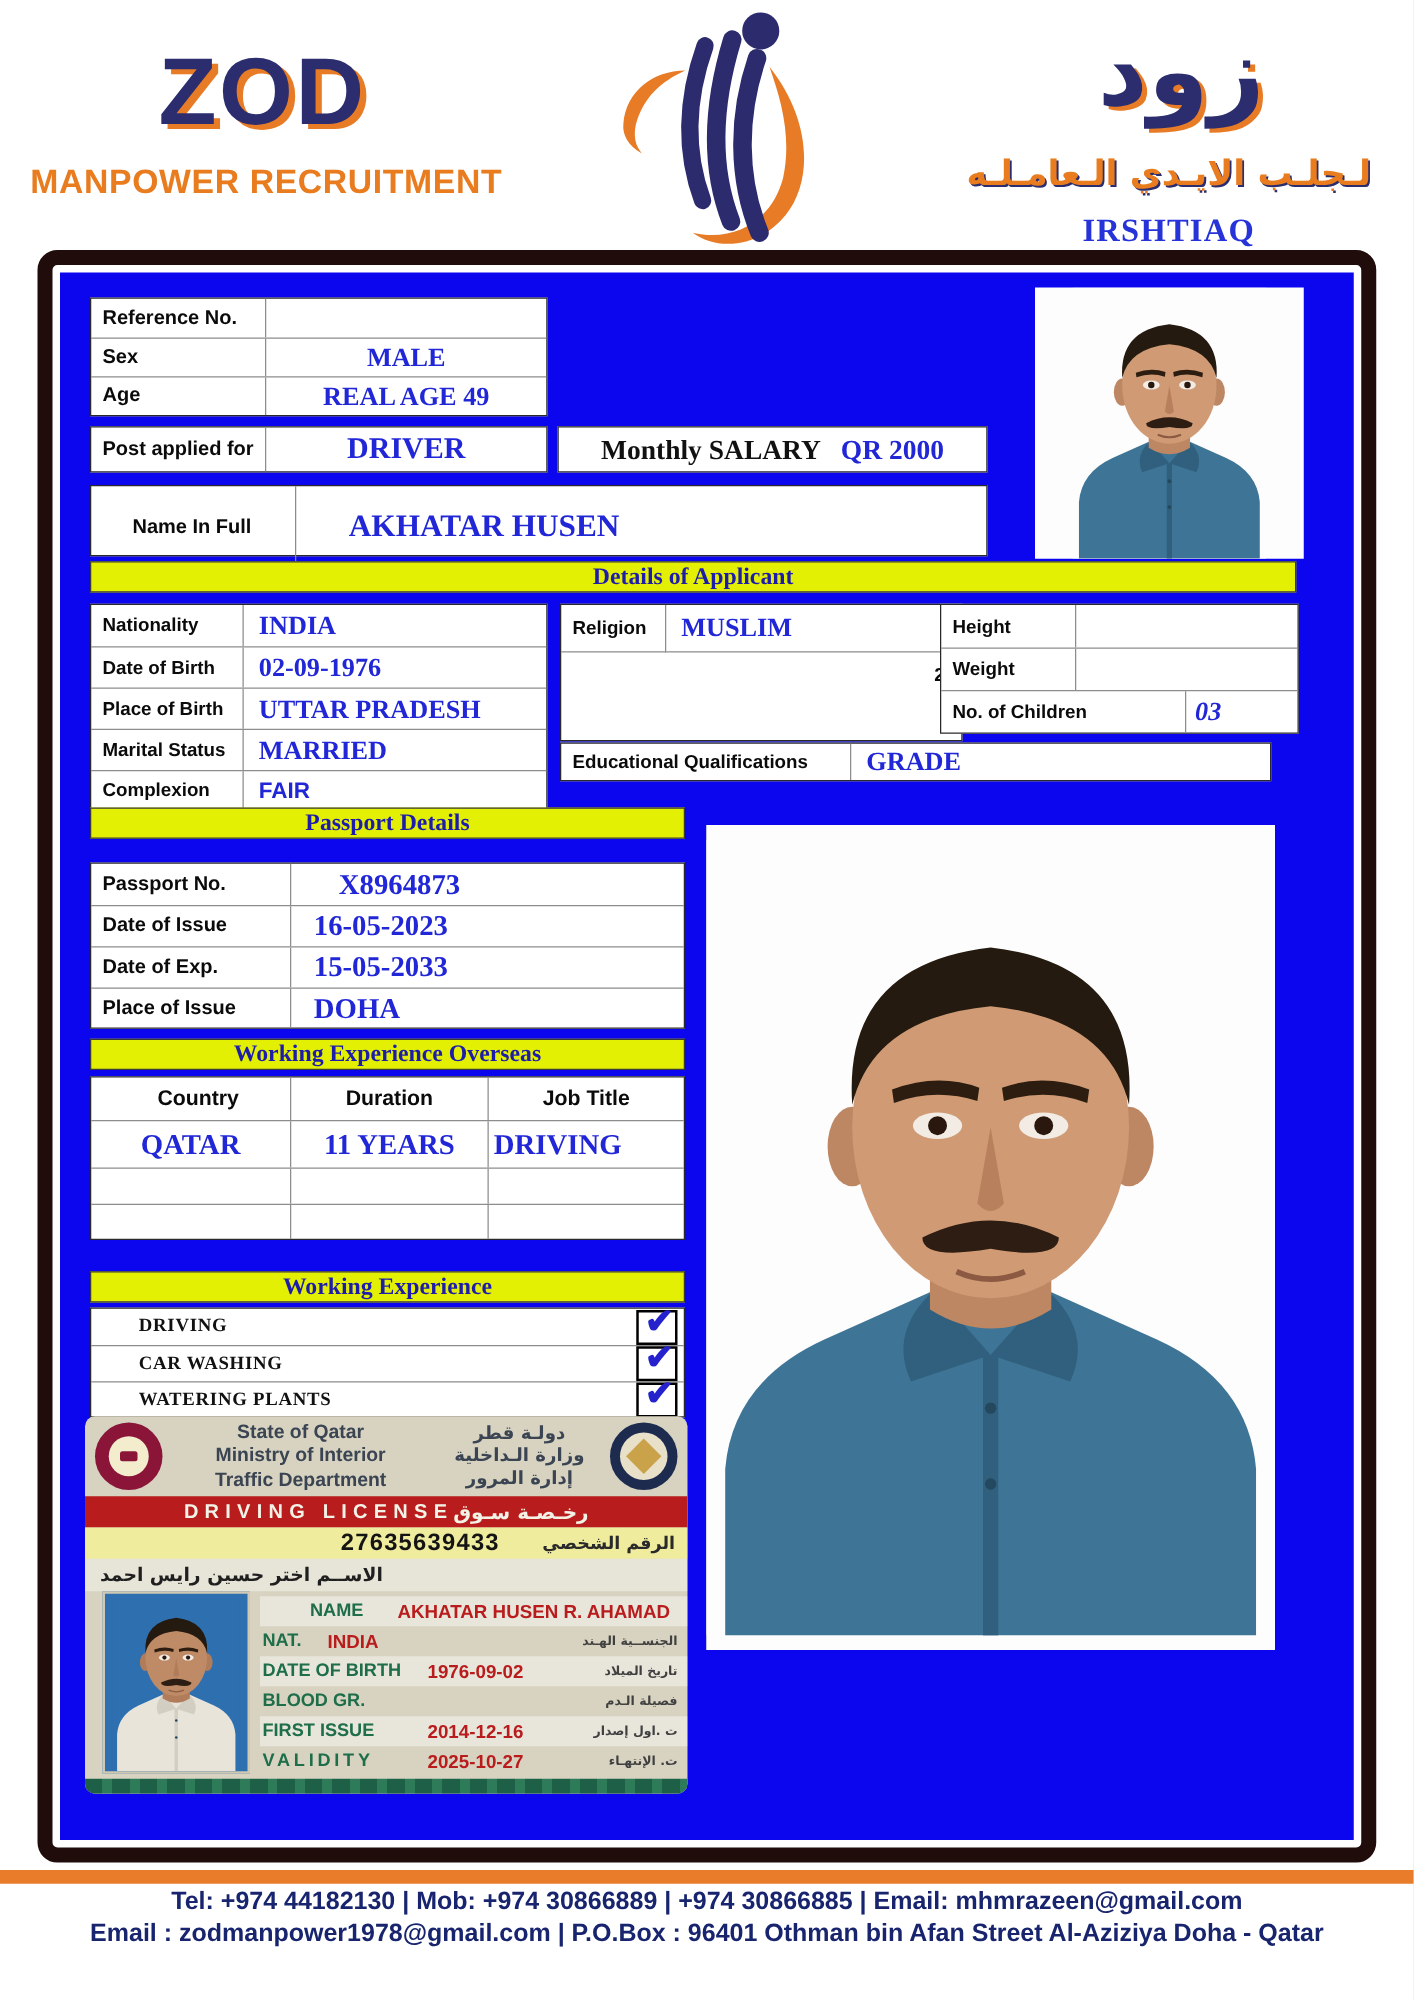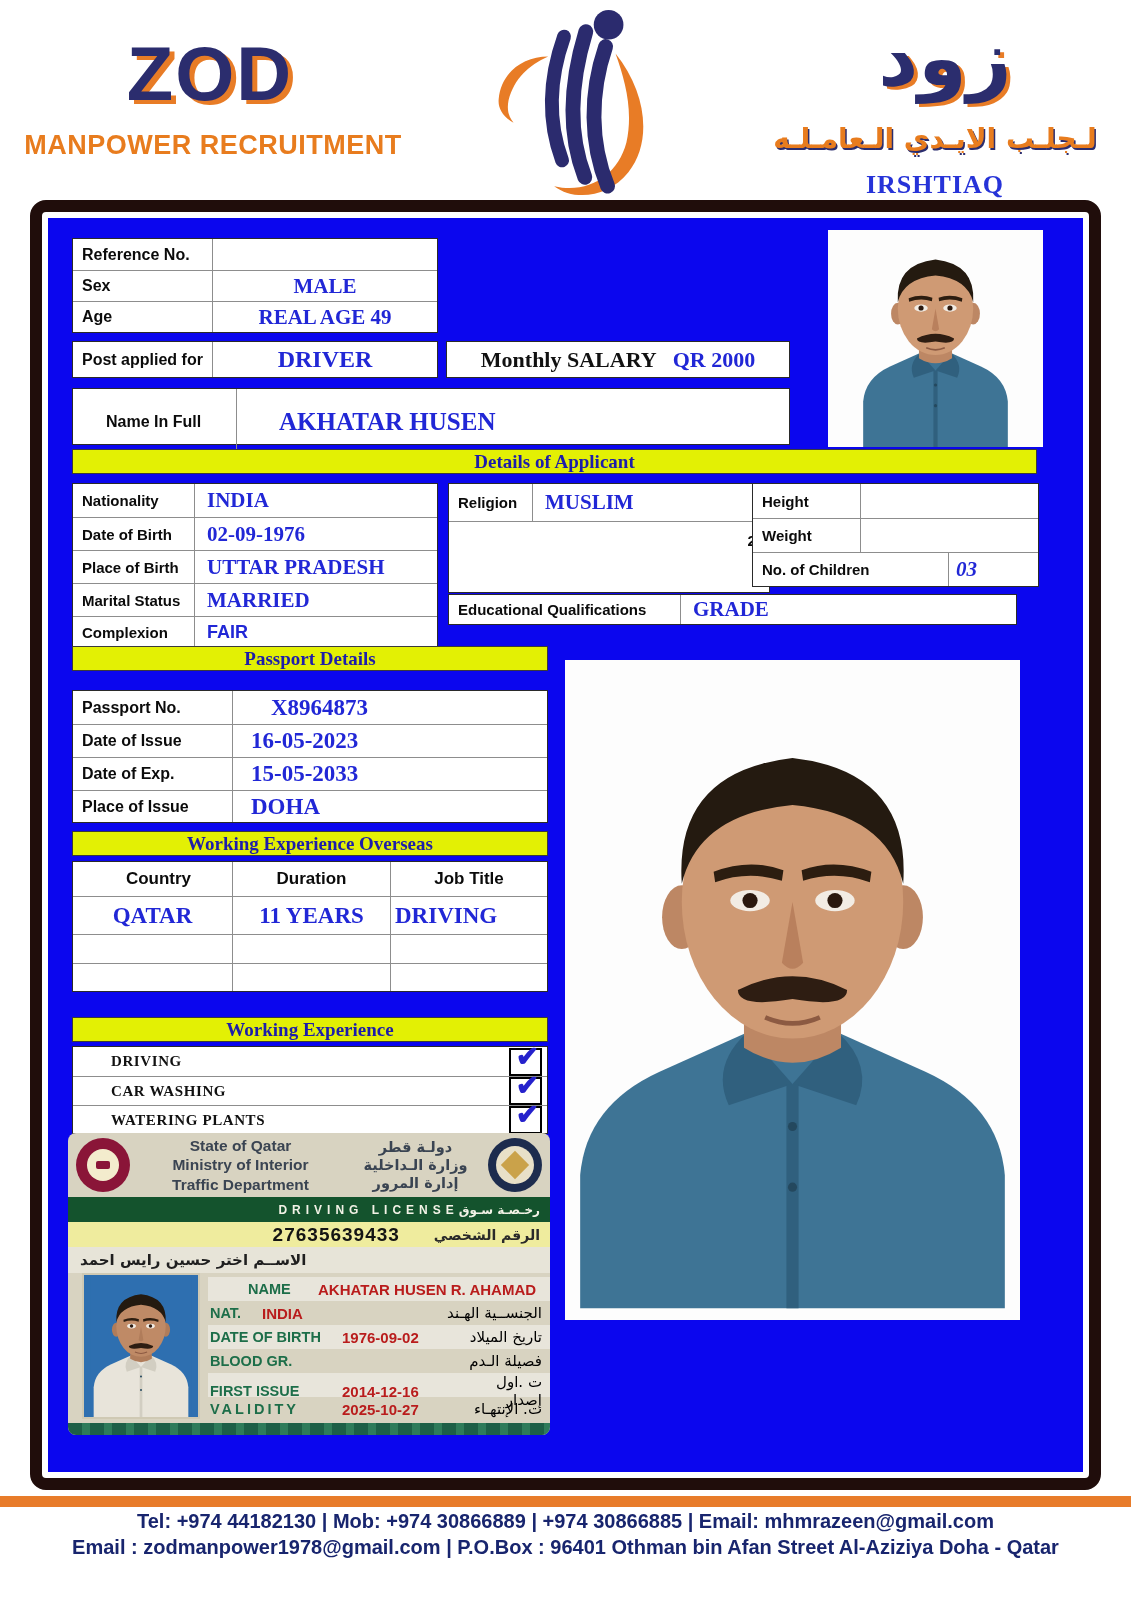--- a/index.html
+++ b/index.html
@@ -54,37 +54,37 @@
   .lic-head{display:flex;align-items:center;gap:8px;padding:5px 8px;height:64px;box-sizing:border-box;}
   .lic-entext{text-align:center;font-weight:800;font-size:15.5px;color:#3a4452;line-height:1.25;width:205px;}
   .lic-artext{flex:1;text-align:center;font-weight:800;font-size:14.5px;color:#3a4452;line-height:1.25;}
   .emblem{width:54px;height:54px;border-radius:50%;flex:0 0 auto;display:flex;align-items:center;justify-content:center;}
   .q-emblem{background:#8a1538;}
   .q-emblem .in1{width:32px;height:32px;border-radius:50%;background:#f3eccd;display:flex;align-items:center;justify-content:center;}
   .q-emblem .in2{width:14px;height:8px;background:#8a1538;border-radius:2px;}
   .gcc-emblem{background:#1d2c4e;}
   .gcc-emblem .in1{width:38px;height:38px;border-radius:50%;background:#e8e0c8;display:flex;align-items:center;justify-content:center;}
   .gcc-emblem .in2{width:20px;height:20px;background:#caa24a;transform:rotate(45deg);}
-  .lic-green{height:25px;background:#14532d;color:#f2f2e6;display:flex;align-items:center;
-    justify-content:flex-end;padding:0 10px;font-weight:800;font-size:12px;}
+  .lic-green{height:25px;background:#b91c1c;color:#f2f2e6;display:flex;align-items:center;
+    justify-content:center;padding:0 10px;font-weight:800;font-size:16px;}
   .lic-green .ttl{letter-spacing:5px;}
   .lic-yellow{height:25px;background:#efec9e;display:flex;align-items:center;justify-content:flex-end;
     gap:34px;padding:0 10px;font-weight:800;}
   .lic-no{font-size:19px;color:#141414;letter-spacing:1px;}
   .lic-no-ar{font-size:14px;color:#2a2a2a;}
   .lic-namear{height:26px;display:flex;align-items:center;justify-content:flex-end;padding:0 12px;
     font-weight:800;font-size:15px;color:#1f1f1f;background:rgba(255,255,255,.38);}
   .lic-photo{position:absolute;left:14px;top:140px;width:118px;height:146px;background:#2e6fb0;
     border:2px solid #cfc9b4;box-sizing:border-box;}
   .lic-fields{margin-left:140px;margin-top:4px;}
   .lic-frow{display:grid;grid-template-columns:132px 118px 1fr;align-items:center;height:24px;padding:0 8px 0 2px;}
   .lic-frow:nth-child(odd){background:rgba(255,255,255,.42);}
   .lic-flab{color:#1d6e49;font-weight:800;font-size:14.5px;}
   .lic-fval{color:#b91c1c;font-weight:800;font-size:15px;}
-  .lic-far{text-align:right;font-weight:400;font-size:15px;color:#000000;}
+  .lic-far{text-align:right;font-weight:700;font-size:10px;color:#404040;}
   .lic-bottom{position:absolute;left:0;right:0;bottom:0;height:12px;
     background:repeating-linear-gradient(90deg,#1d5f47 0 14px,#2e7b5a 14px 22px);}
 
   
   .photo-frame{position:absolute;background:#fdfdfd;}
   .photo-frame svg{width:100%;height:100%;display:block;}
 
   
   .orange-bar{left:0;top:1496px;width:1131px;height:11px;background:#e87c2a;}
   .footer-line{left:0;width:1131px;text-align:center;font-weight:800;color:#18256e;font-size:20px;}

